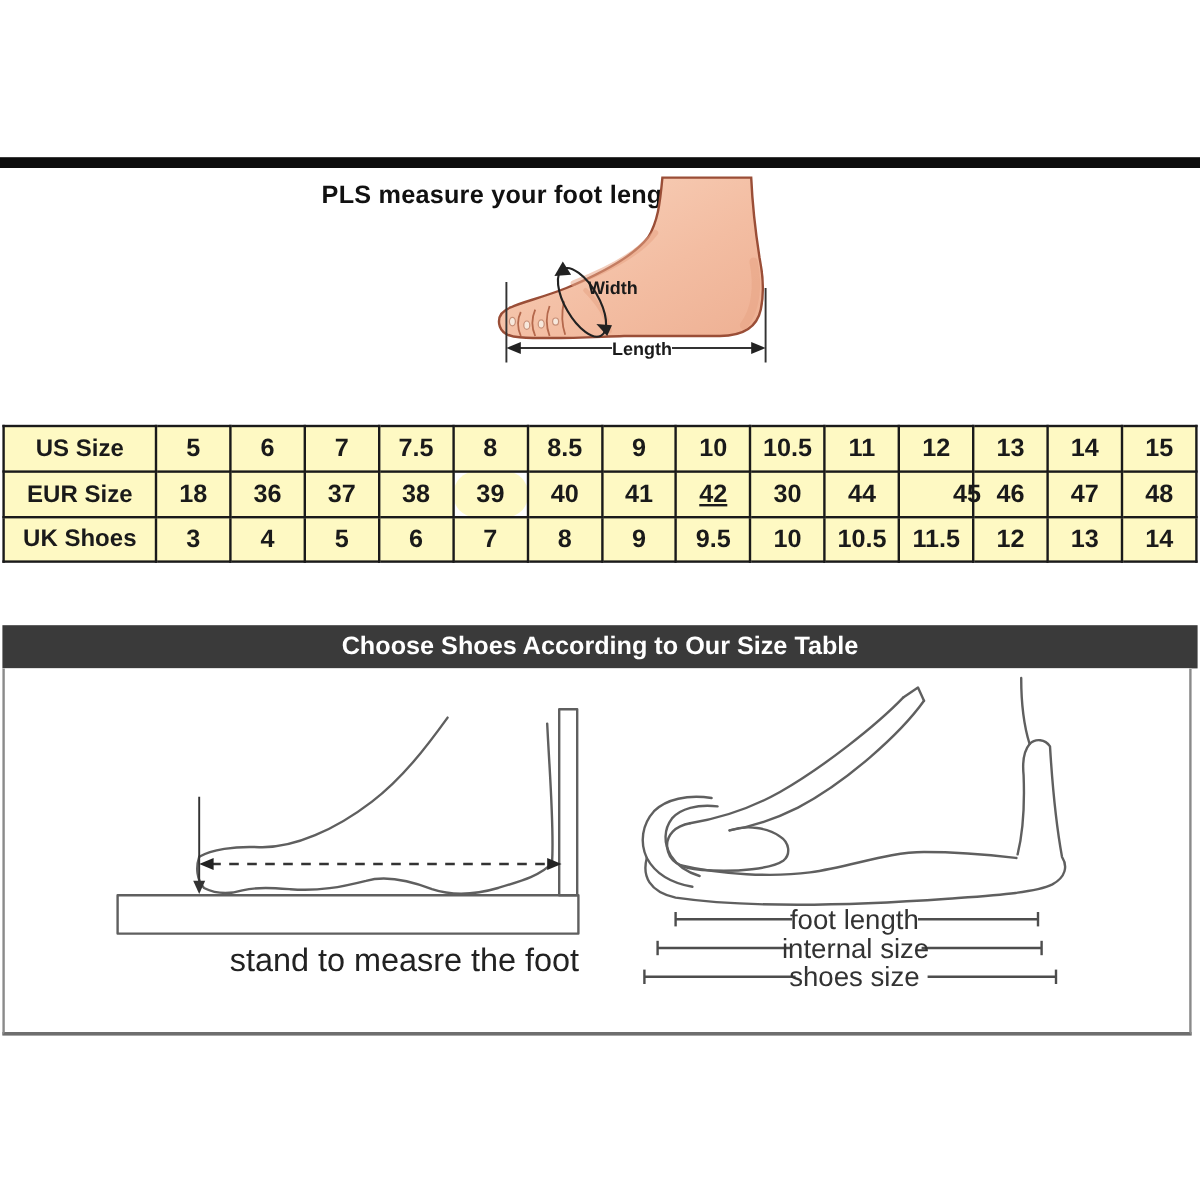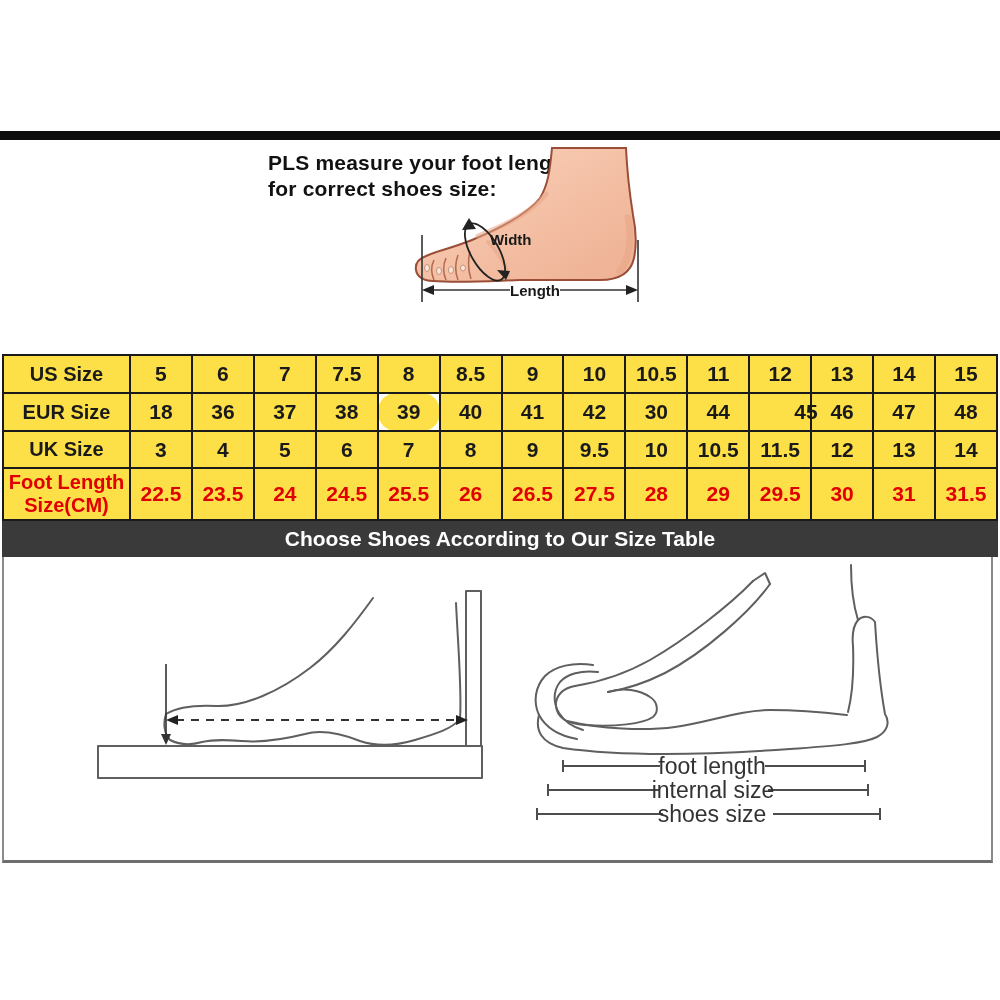--- a/index.html
+++ b/index.html
@@ -15,21 +15,21 @@
   #foot-svg{position:absolute;left:400px;top:140px;}
   
   .banner{position:absolute;left:2px;width:996px;background:var(--banner-bg);color:var(--banner-text);
           display:flex;align-items:center;justify-content:center;font-weight:bold;box-sizing:border-box;}
   #title-bar{top:316px;height:38px;font-size:27px;border-top:3px solid #000;letter-spacing:.5px;}
   #choose-bar{top:521px;height:36px;font-size:21px;}
   
   #table-wrap{position:absolute;left:2px;top:354px;width:996px;}
   table{border-collapse:collapse;table-layout:fixed;width:100%;}
   td{border:2px solid var(--table-border);text-align:center;vertical-align:middle;
-     font-weight:bold;font-size:21px;color:#1a1a1a;background:#fde047;padding:0;}
+     font-weight:bold;font-size:21px;color:#1a1a1a;background:#fef9c3;padding:0;}
   tr:nth-child(1) td{height:36px;}
   tr:nth-child(2) td{height:36px;}
   tr:nth-child(3) td{height:35px;}
   tr:nth-child(4) td{height:50px;}
   td.rowlabel{font-size:20px;line-height:1.15;padding:0 4px;}
   
   #guide-panel{position:absolute;left:2px;top:557px;width:991px;height:306px;box-sizing:border-box;
       border-left:2px solid #8a8a8a;border-right:2px solid #8a8a8a;border-bottom:3px solid #6e6e6e;background:#fff;}
   #stand-svg{position:absolute;left:76px;top:16px;}
   #shoe-svg{position:absolute;left:511px;top:3px;}
@@ -44,21 +44,20 @@
 </style>
 </head>
 <body>
 
 <div id="stage">
 
   <div id="top-divider"></div>
 
   <div id="intro">
     <div>PLS measure your foot length</div>
-    <div>for correct shoes size:</div>
   </div>
 
   <svg id="foot-svg" width="290" height="172" viewBox="0 0 290 172">
     <defs>
       <linearGradient id="skin" x1="0" y1="0" x2="1" y2="1">
         <stop offset="0" stop-color="#f9d4be"></stop>
         <stop offset="0.6" stop-color="#f3bda2"></stop>
         <stop offset="1" stop-color="#eeb093"></stop>
       </linearGradient>
     </defs>
@@ -124,62 +123,45 @@
           </tr>
           <tr>
             <td class="rowlabel" style="color: rgb(26, 26, 26); margin-left: 23px;">EUR Size</td>
             <td style="color: rgb(26, 26, 26);">18</td>
             <td style="color: rgb(26, 26, 26);">36</td>
             <td style="color: rgb(26, 26, 26);">37</td>
             <td style="color: rgb(26, 26, 26);">38</td>
             <td style="color: rgb(26, 26, 26); border-radius: 18px;">39</td>
             <td style="color: rgb(26, 26, 26);">40</td>
             <td style="color: rgb(26, 26, 26);">41</td>
-            <td style="color: rgb(26, 26, 26);">42</td>
+            <td style="color: rgb(26, 26, 26); text-decoration: underline;">42</td>
             <td style="color: rgb(26, 26, 26);">30</td>
             <td style="color: rgb(26, 26, 26);">44</td>
             <td style="color: rgb(26, 26, 26); padding-left: 44px;">45</td>
             <td style="color: rgb(26, 26, 26);">46</td>
             <td style="color: rgb(26, 26, 26);">47</td>
             <td style="color: rgb(26, 26, 26);">48</td>
           </tr>
           <tr>
-            <td class="rowlabel" style="color: rgb(26, 26, 26);">UK Size</td>
+            <td class="rowlabel" style="color: rgb(26, 26, 26);">UK Shoes</td>
             <td style="color: rgb(26, 26, 26);">3</td>
             <td style="color: rgb(26, 26, 26);">4</td>
             <td style="color: rgb(26, 26, 26);">5</td>
             <td style="color: rgb(26, 26, 26);">6</td>
             <td style="color: rgb(26, 26, 26);">7</td>
             <td style="color: rgb(26, 26, 26);">8</td>
             <td style="color: rgb(26, 26, 26);">9</td>
             <td style="color: rgb(26, 26, 26);">9.5</td>
             <td style="color: rgb(26, 26, 26);">10</td>
             <td style="color: rgb(26, 26, 26);">10.5</td>
             <td style="color: rgb(26, 26, 26);">11.5</td>
             <td style="color: rgb(26, 26, 26);">12</td>
             <td style="color: rgb(26, 26, 26);">13</td>
             <td style="color: rgb(26, 26, 26);">14</td>
           </tr>
-          <tr>
-            <td class="rowlabel" style="color: rgb(224, 0, 0);">Foot Length Size(CM)</td>
-            <td style="color: rgb(224, 0, 0);">22.5</td>
-            <td style="color: rgb(224, 0, 0);">23.5</td>
-            <td style="color: rgb(224, 0, 0);">24</td>
-            <td style="color: rgb(224, 0, 0);">24.5</td>
-            <td style="color: rgb(224, 0, 0);">25.5</td>
-            <td style="color: rgb(224, 0, 0);">26</td>
-            <td style="color: rgb(224, 0, 0);">26.5</td>
-            <td style="color: rgb(224, 0, 0);">27.5</td>
-            <td style="color: rgb(224, 0, 0);">28</td>
-            <td style="color: rgb(224, 0, 0);">29</td>
-            <td style="color: rgb(224, 0, 0);">29.5</td>
-            <td style="color: rgb(224, 0, 0);">30</td>
-            <td style="color: rgb(224, 0, 0);">31</td>
-            <td style="color: rgb(224, 0, 0);">31.5</td>
-          </tr>
         </tbody>
     </table>
   </div>
 
   <div id="choose-bar" class="banner">
     <span>Choose Shoes According to Our Size Table</span>
   </div>
 
   <div id="guide-panel">
 
@@ -190,20 +172,21 @@
       <path class="sk" d="M 86,141 C 83,150 84,160 90,167 C 100,172 112,172 122,169 C 135,166 148,167 162,168
                C 185,170 205,166 225,161 C 243,156 262,161 280,168 C 298,174 318,172 335,167
                C 355,161 372,156 380,146 C 382,118 378,72 376,30"></path>
       <path d="M 96,147 H 378" stroke="#333" stroke-width="2.2" fill="none" stroke-dasharray="8 7"></path>
       <polygon points="86,147 98,142 98,152" fill="#222"></polygon>
       <polygon points="388,147 376,142 376,152" fill="#222"></polygon>
       <path class="sk-thin" d="M 86,91 V 162"></path>
       <polygon points="86,172 81,161 91,161" fill="#333"></polygon>
     </svg>
 
+    <div id="stand-caption">stand to measre the foot</div>
 
     <svg id="shoe-svg" width="390" height="270" viewBox="0 0 390 270">
       <g class="sk">
         <path d="M 238,21 C 215,45 170,80 135,100 C 110,114 85,122 60,126"></path>
         <path d="M 255,24 C 235,52 190,92 150,113 C 132,122 112,129 93,132"></path>
         <path d="M 238,21 L 250,13 L 255,24"></path>
         <path d="M 60,126 C 48,128 40,136 41,146 C 42,158 53,164 70,165 C 100,167 128,164 138,157
                  C 144,152 143,142 135,137 C 125,130 108,127 93,132"></path>
         <path d="M 78,105 C 58,102 40,106 30,116 C 20,127 18,142 24,155 C 31,168 45,176 62,179"></path>
         <path d="M 83,112 C 66,110 52,114 45,122 C 38,131 38,143 44,153 C 49,161 58,167 68,170"></path>

